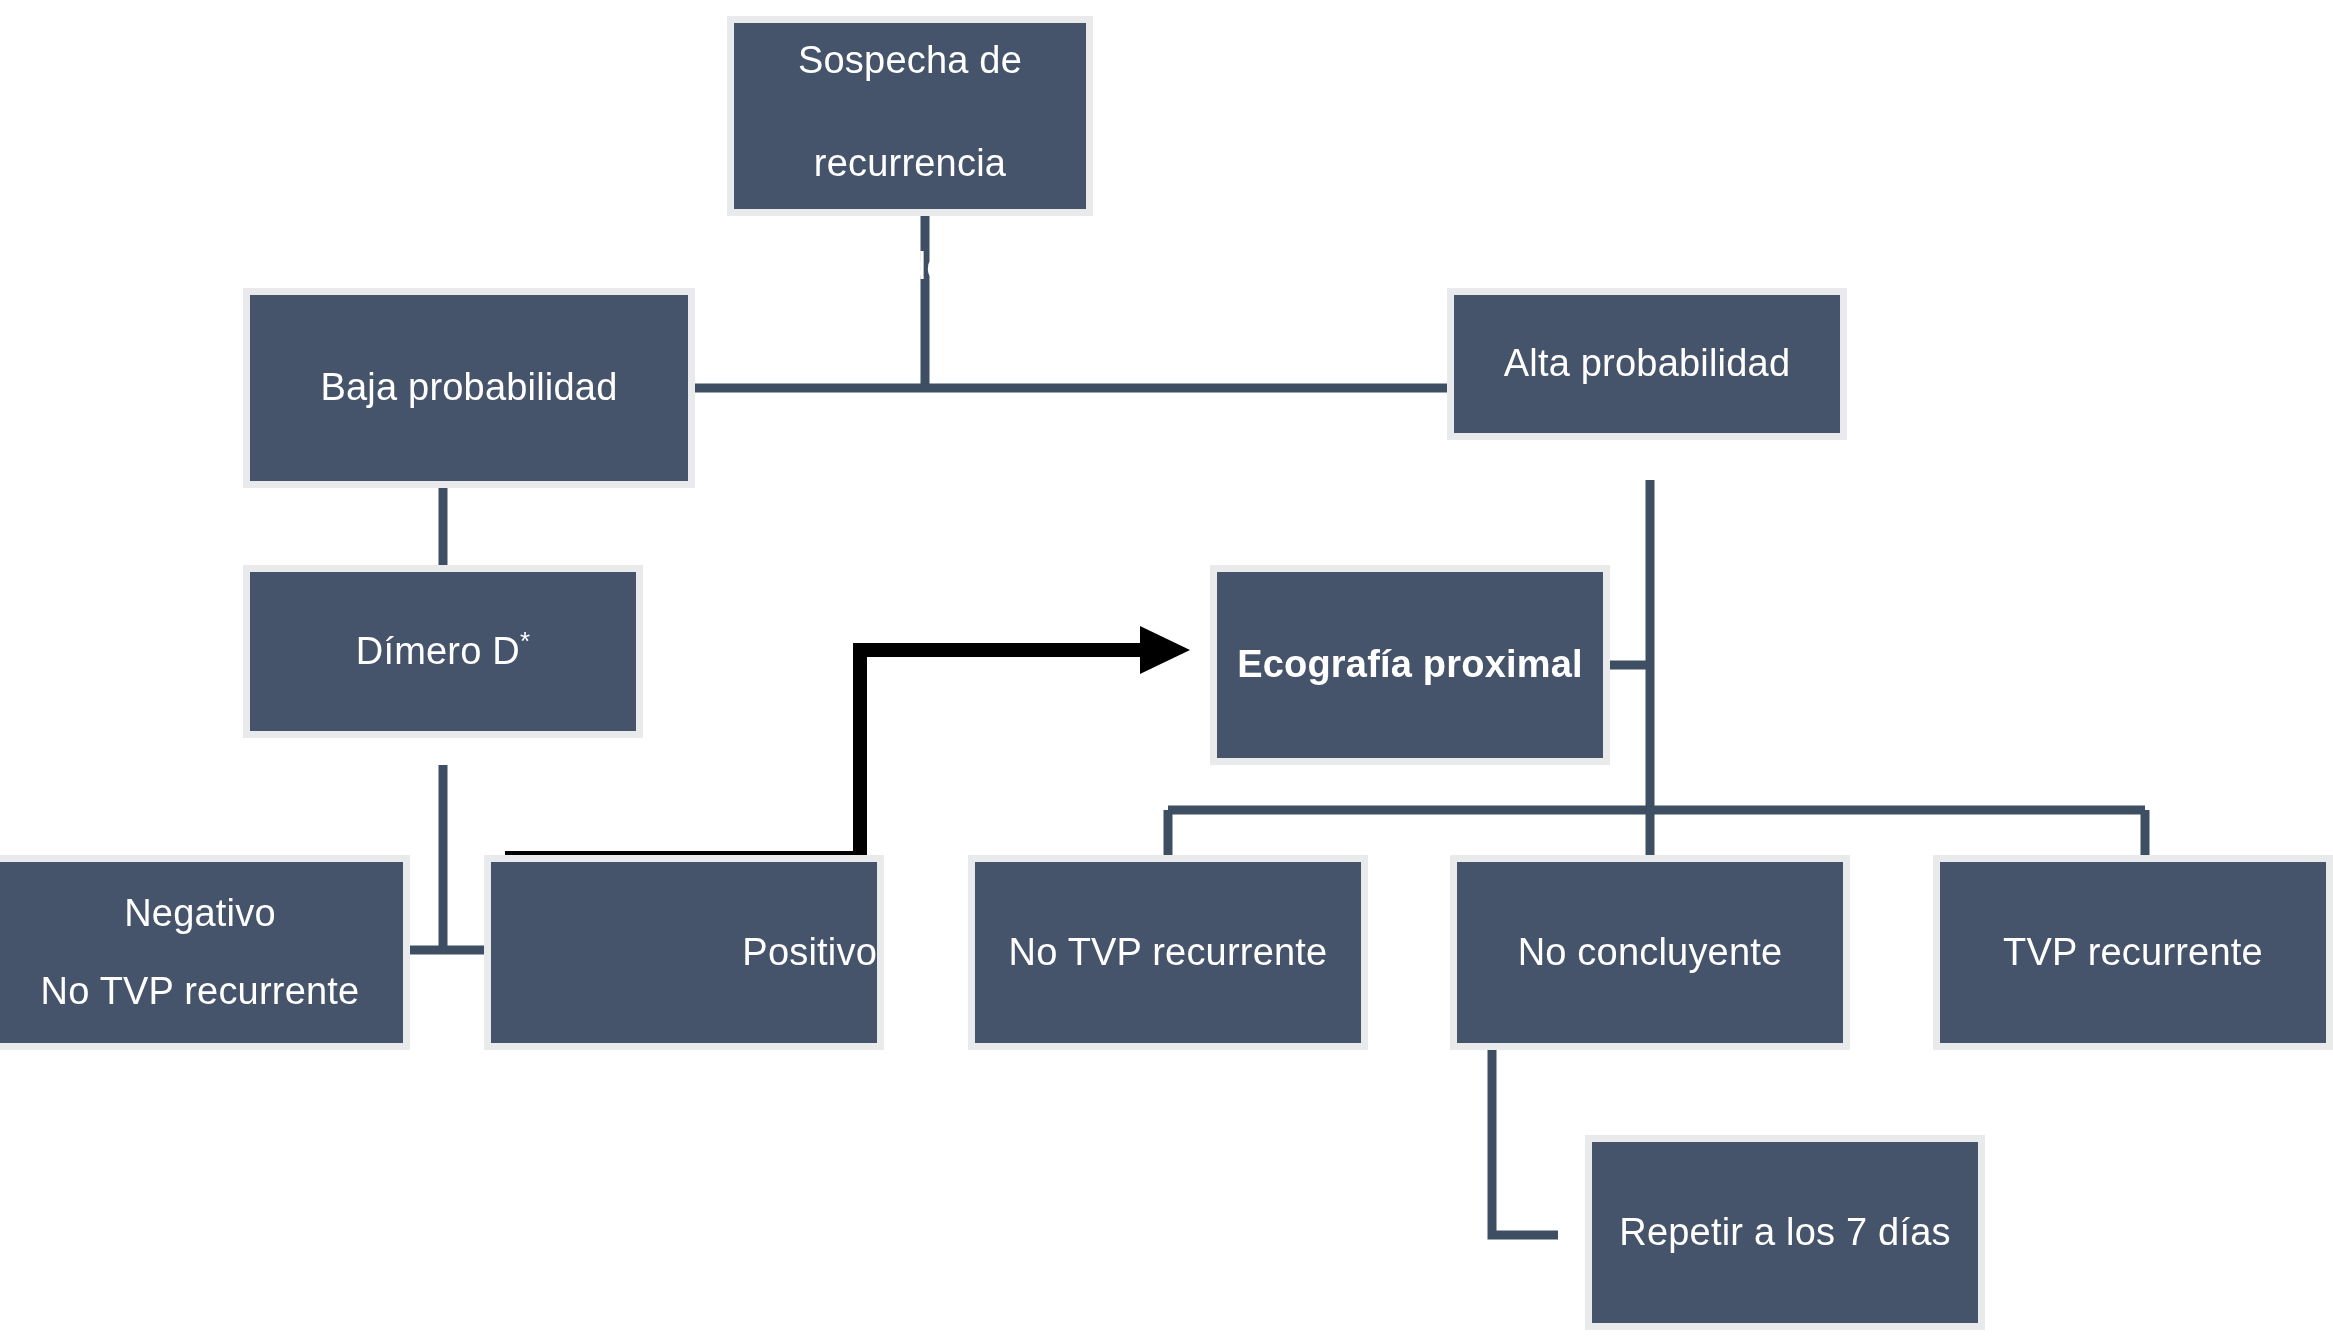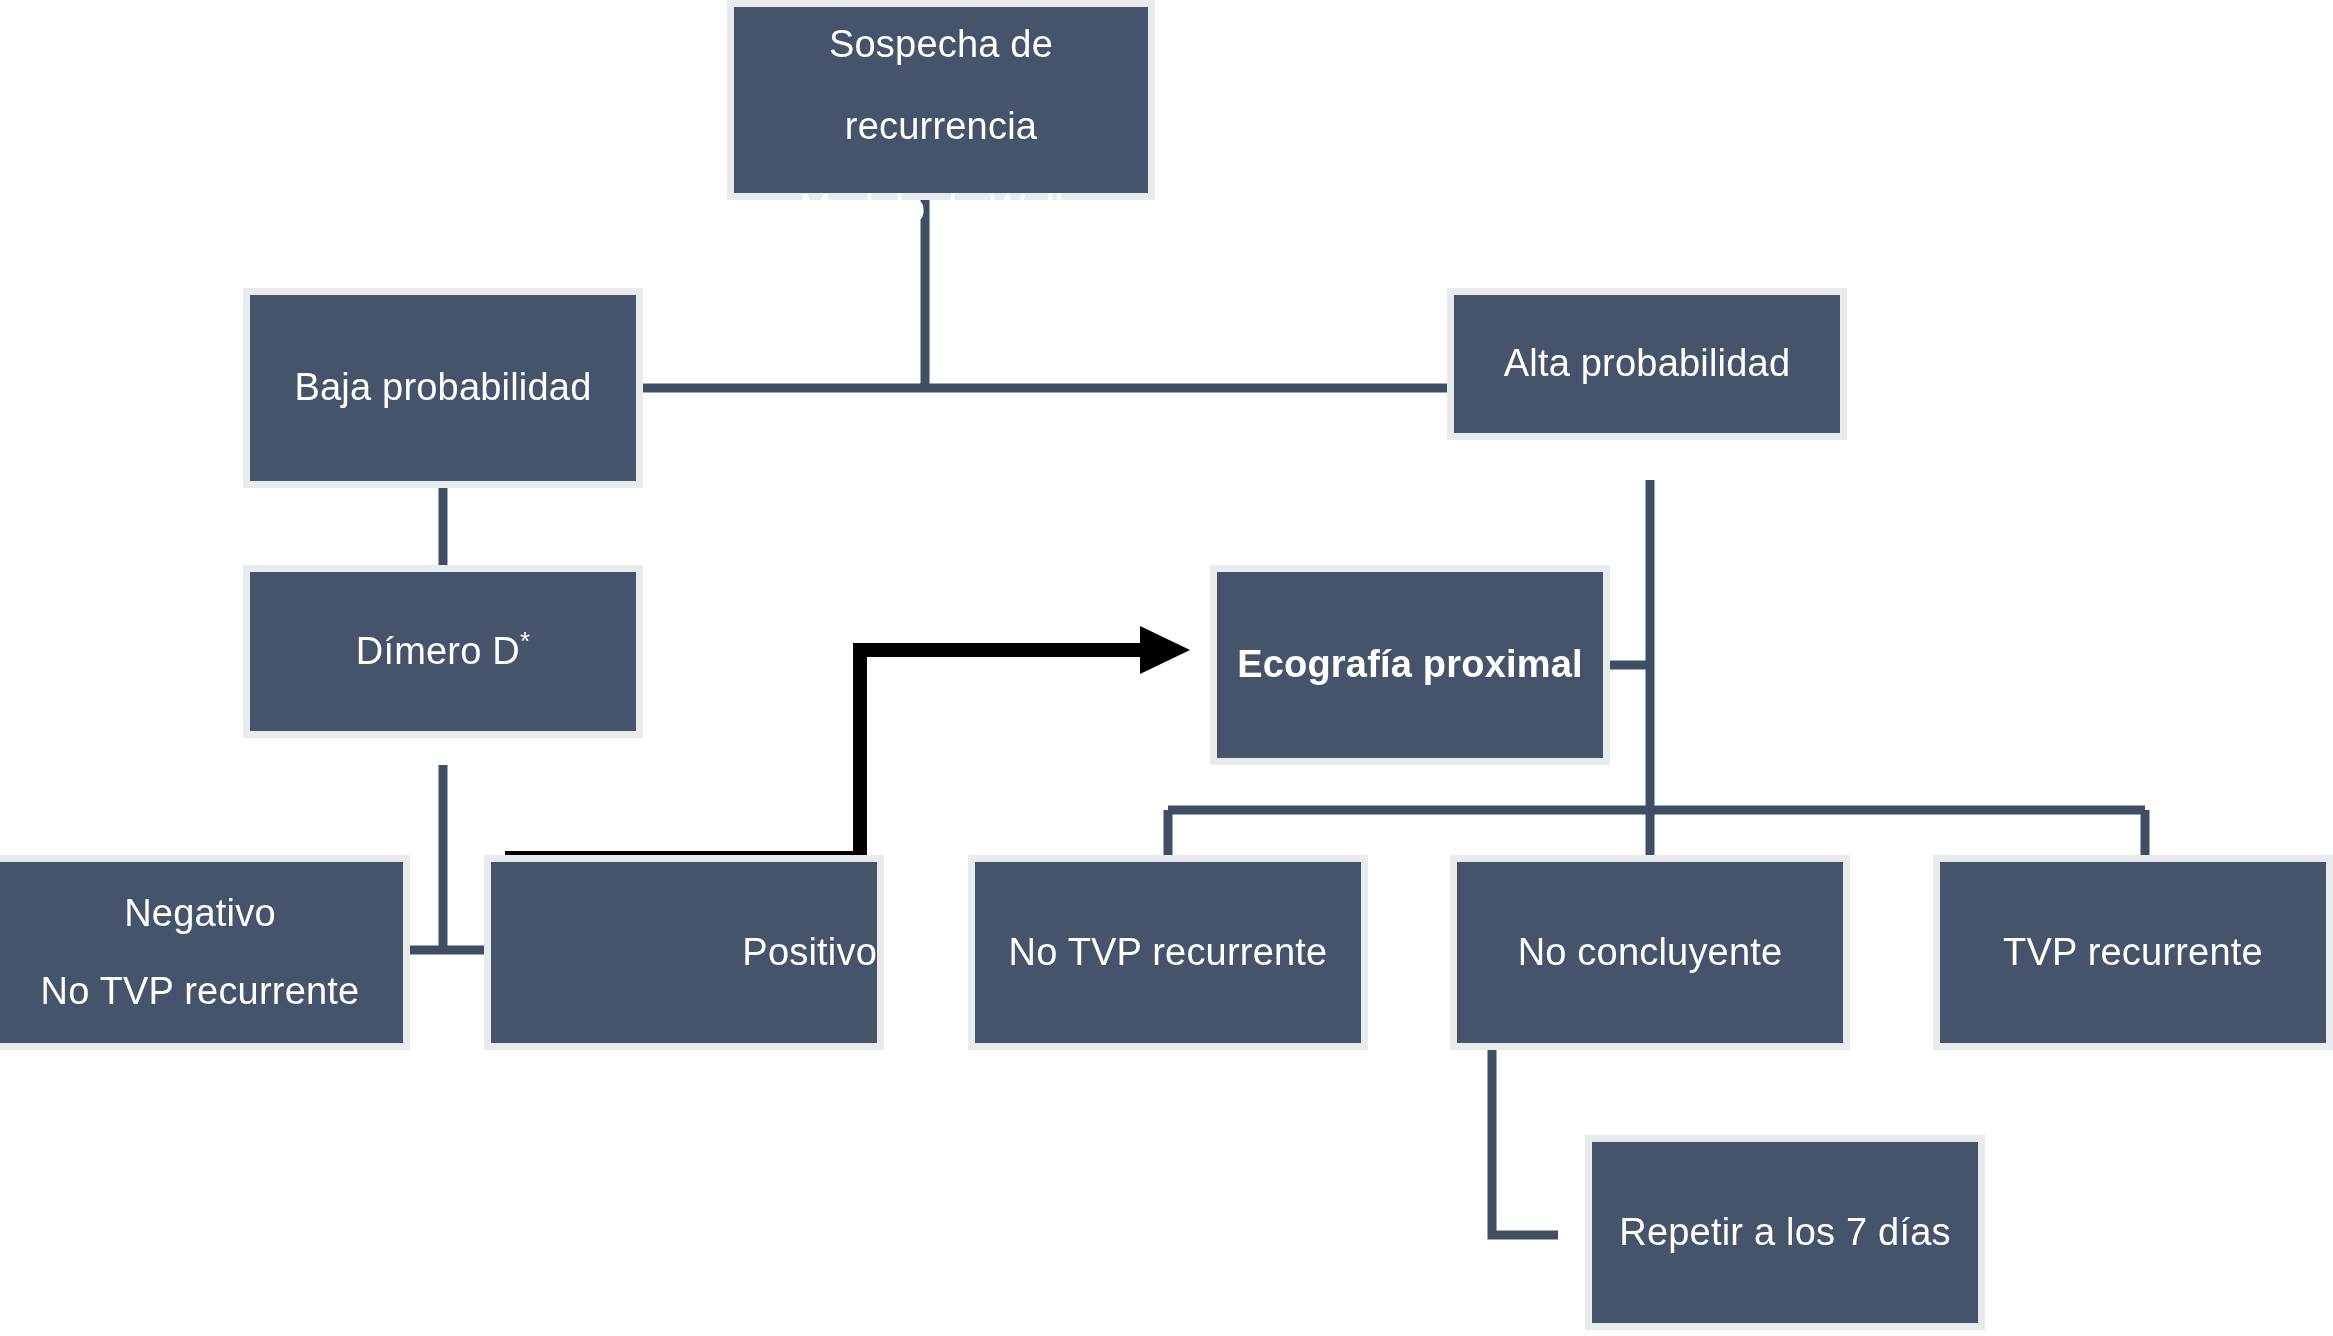--- a/index.html
+++ b/index.html
@@ -92,27 +92,27 @@
 
       <path d="M 1492 1048 L 1492 1235 L 1558 1235"></path>
     </g>
 
     <g>
       <path d="M 505 858 L 860 858 L 860 650 L 1168 650" fill="none" stroke="#000000" stroke-width="14" stroke-linejoin="miter" stroke-linecap="butt"></path>
       <polygon points="1190,650 1140,626 1140,674" fill="#000000"></polygon>
     </g>
   </svg>
 
-  <div class="node top-stack" style="left:727px; top:0px; width:428px; height:200px;">
+  <div class="node top-stack" style="left:727px; top:16px; width:366px; height:200px;gap:21px;">
     <span class="line">Sospecha de</span>
     <span class="line">recurrencia</span>
     <span class="line">Modelo de Wells</span>
   </div>
 
-  <div class="node" style="left:243px; top:288px; width:400px; height:200px;">
+  <div class="node" style="left:243px; top:288px; width:452px; height:200px;">
     <span class="line">Baja probabilidad</span>
   </div>
 
   <div class="node" style="left:1447px; top:288px; width:400px; height:152px;">
     <span class="line">Alta probabilidad</span>
   </div>
 
   <div class="node" style="left:243px; top:565px; width:400px; height:173px;">
     <span class="line"><span>Dímero  D</span><sup class="star">*</sup></span>
   </div>

